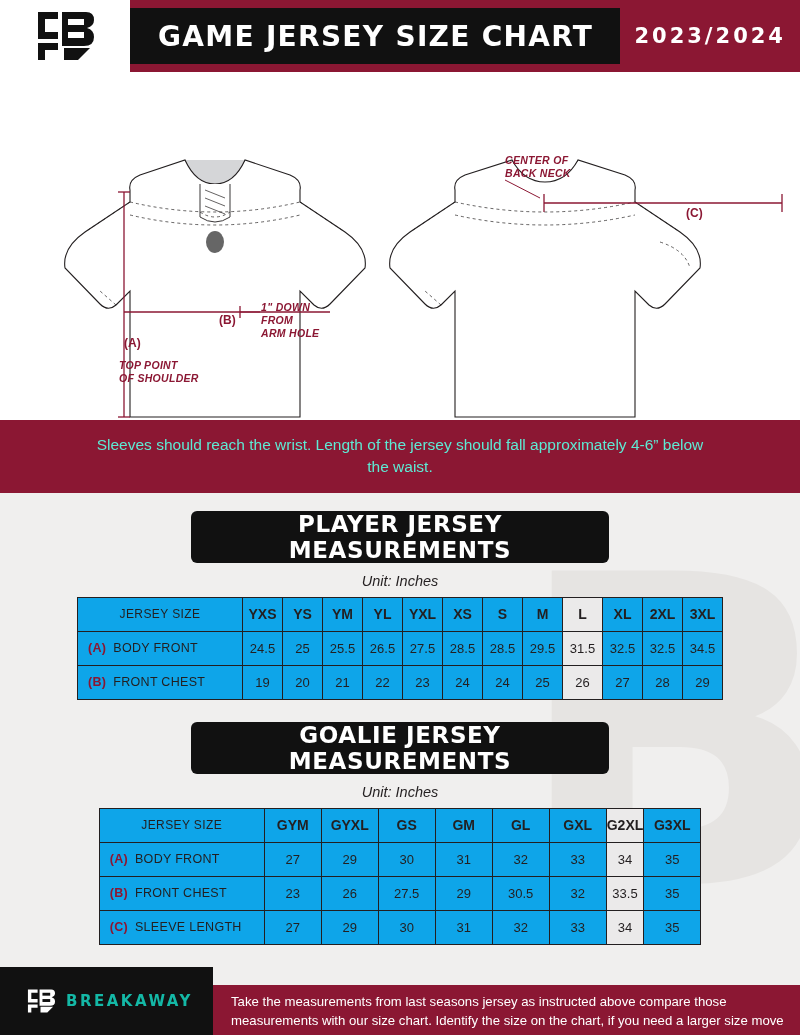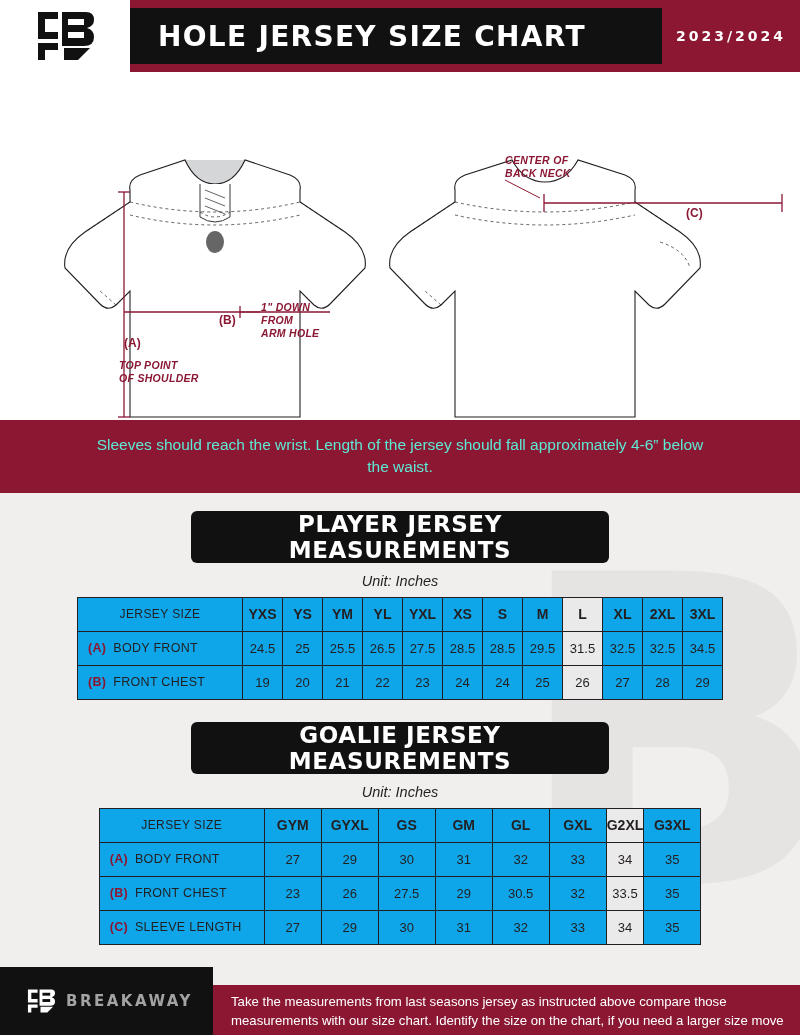--- a/index.html
+++ b/index.html
@@ -58,21 +58,21 @@
     margin: 0;
     font-size: 28px;
     letter-spacing: 1.3px;
     color: #ffffff;
     font-weight: bold;
     font-family: "DejaVu Sans", sans-serif;
   }
   .season {
     background: #8b1733;
     color: #ffffff;
-    font-size: 14px;
+    font-size: 21px;
     letter-spacing: 3px;
     font-weight: bold;
     align-self: stretch;
     display: flex;
     align-items: center;
     padding: 0 14px;
     font-family: "DejaVu Sans", sans-serif;
   }
 
   
@@ -177,21 +177,21 @@
   }
   .footer-logo {
     width: 213px;
     background: #111111;
     display: flex;
     align-items: center;
     gap: 10px;
     padding-left: 26px;
   }
   .footer-logo .bname {
-    color: #a3a3a3;
+    color: #14b8a6;
     font-size: 15px;
     letter-spacing: 2.5px;
     font-weight: bold;
     font-family: "DejaVu Sans", sans-serif;
   }
   .footer-text {
     flex: 1;
     background: #8b1733;
     color: #ffffff;
     font-size: 13.2px;
@@ -210,21 +210,21 @@
     <svg width="62" height="52" viewBox="0 0 62 52">
       <polygon points="4,2 24,2 24,9 11,9 11,22 24,22 24,29 4,29" fill="#111111"></polygon>
       <polygon points="4,33 24,33 24,40 11,40 11,50 4,50" fill="#111111"></polygon>
       <path d="M28 2 L52 2 Q60 2 60 10 Q60 16 53 18 Q60 20 60 27 Q60 36 50 36 L28 36 Z" fill="#111111"></path>
       <polygon points="30,38 56,38 44,50 30,50" fill="#111111"></polygon>
       <rect x="34" y="9" width="16" height="6" fill="#ffffff"></rect>
       <rect x="34" y="22" width="16" height="6" fill="#ffffff"></rect>
     </svg>
   </div>
   <div class="title-bar">
-    <h1>HOLE JERSEY SIZE CHART</h1>
+    <h1>GAME JERSEY SIZE CHART</h1>
     <div class="season">2023/2024</div>
   </div>
 </div>
 
 <div class="diagram">
   <svg width="800" height="348" viewBox="0 0 800 348">
     <g fill="#ffffff" stroke="#231f20" stroke-width="1.1">
 
       <path d="M130 118 Q128 108 140 103 L185 88 Q196 105 215 105 Q234 105 245 88 L290 103 Q302 108 300 118
                L300 130 L345 160 Q368 176 365 196 L330 232 Q322 240 314 233 L300 219 L300 345 L130 345 L130 219

